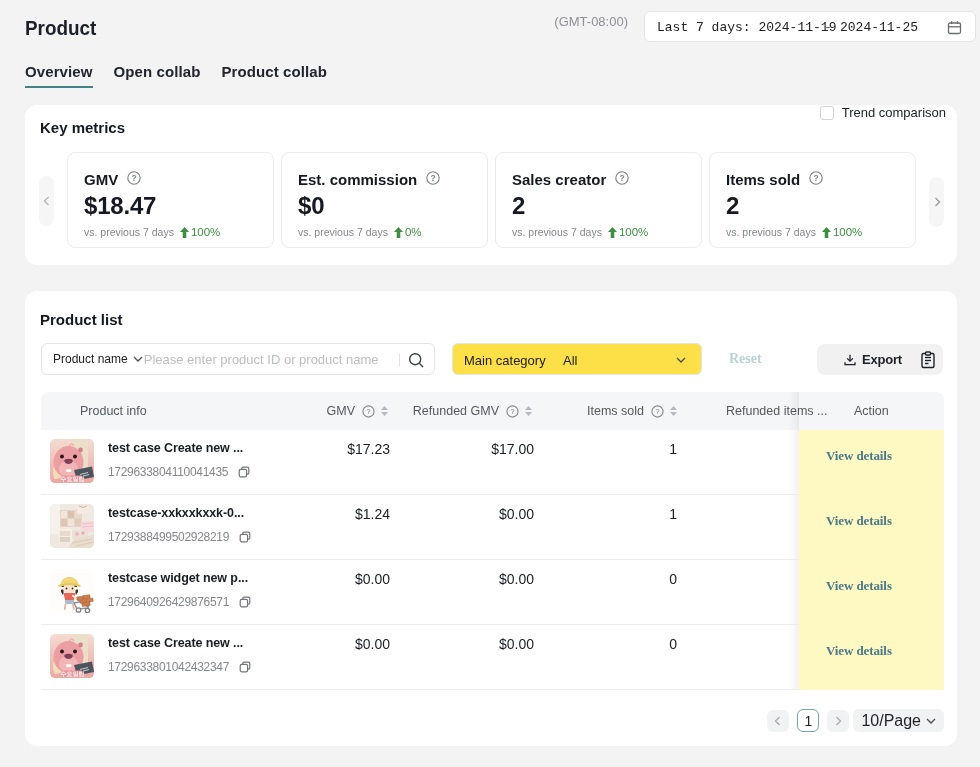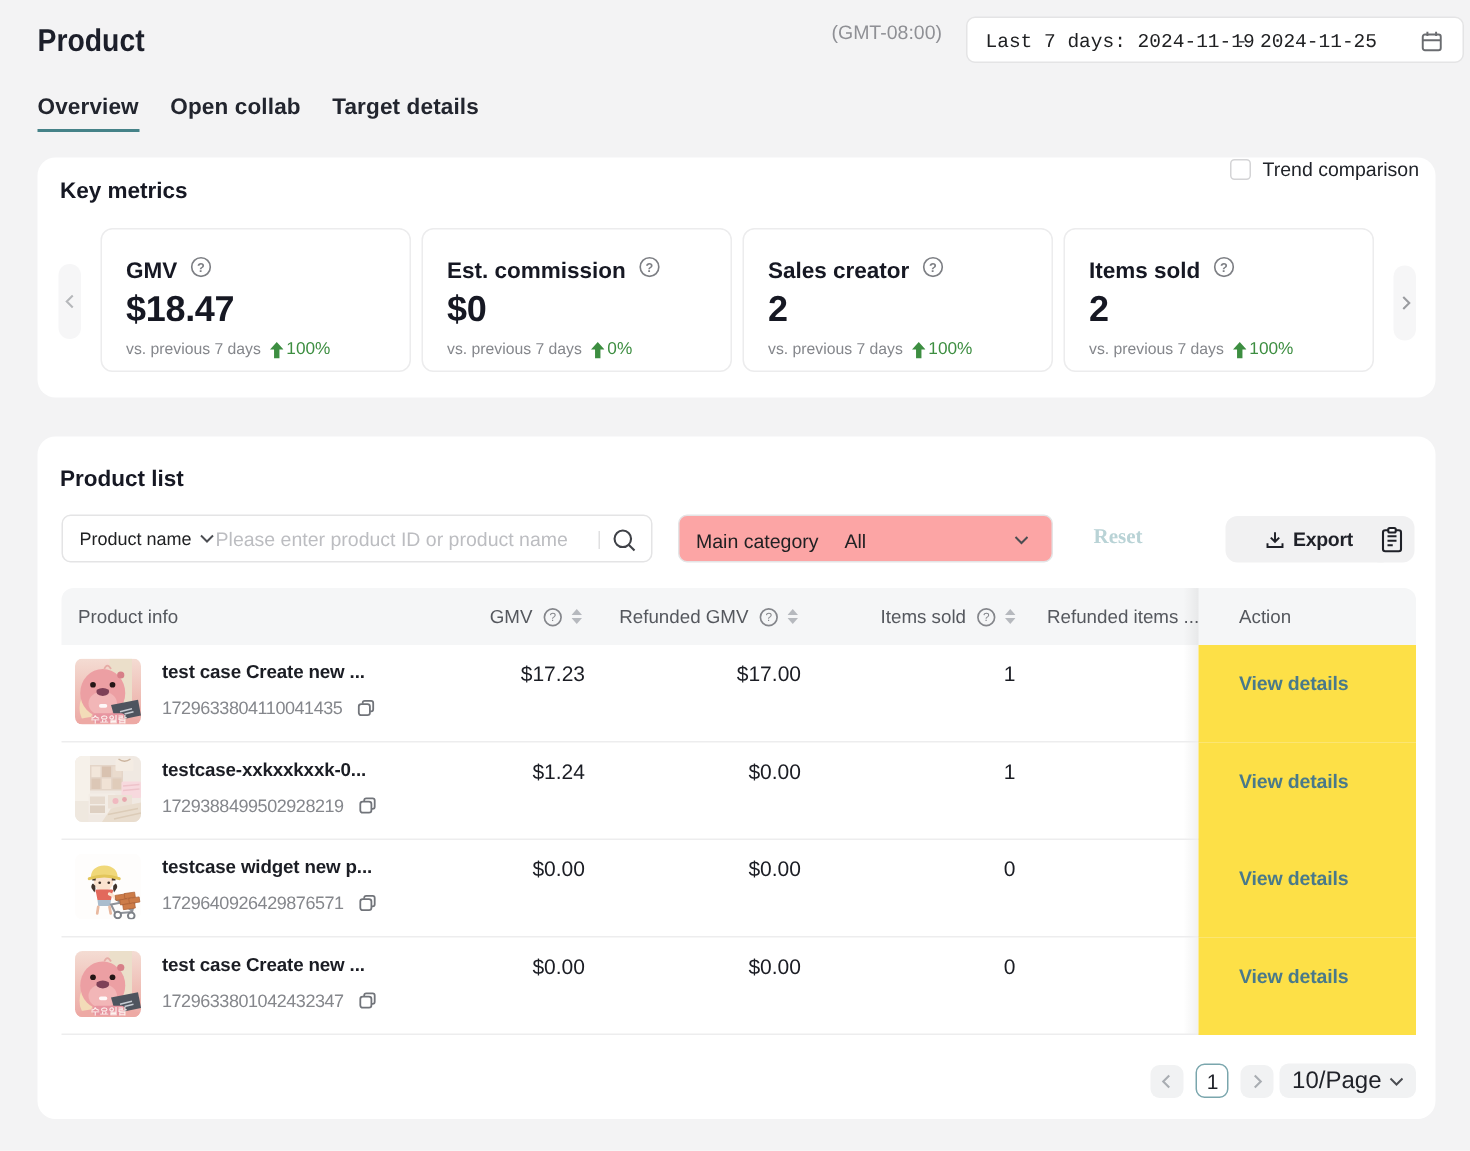--- a/index.html
+++ b/index.html
@@ -37,43 +37,43 @@
 .scrollbtn { position:absolute; width:15px; height:50px; background:#f6f6f7; border-radius:8px; display:flex; align-items:center; justify-content:center; }
 .sb-l { left:14px; top:71px; }
 .sb-r { right:13px; top:72px; }
 
 
 .pl { left:25px; top:291px; width:932px; height:455px; }
 .pl-title { position:absolute; left:15px; top:20px; font-size:15px; font-weight:700; }
 .searchbox { position:absolute; left:16px; top:52px; width:394px; height:32px; border:1px solid #e4e4e5; border-radius:6px; display:flex; align-items:center; background:#fff; white-space:nowrap; }
 .searchbox .lbl { font-size:12px; color:#202123; margin-left:11px; }
 .searchbox .ph { font-size:13px; color:#bcbdc1; }
-.catbox { position:absolute; left:427px; top:52px; width:250px; height:32px; border:1px solid #e4e4e5; border-radius:6px; background:#fca5a5; font-size:13px; white-space:nowrap;padding-left:16px; }
+.catbox { position:absolute; left:427px; top:52px; width:250px; height:32px; border:1px solid #e4e4e5; border-radius:6px; background:#fde047; font-size:13px; white-space:nowrap;padding-left:16px; }
 .catbox .lbl { position:absolute; left:11px; top:9px; color:#202123; }
 .catbox .val { position:absolute; left:110px; top:9px; color:#202123; }
 .reset { position:absolute; left:704px; top:60px; font-size:14px; font-weight:700; color:#b9d3d6;font-family:Liberation Serif, serif; }
 .btn { position:absolute; background:#f1f1f2; border-radius:8px; display:flex; align-items:center; justify-content:center; font-size:13px; font-weight:700; color:#1f2128; letter-spacing:-0.2px; }
 .export { left:792px; top:53px; width:112px; height:31px; }
 .clip { left:887px; top:53px; width:31px; height:31px; }
 
 
 .thead { position:absolute; left:16px; top:101px; width:903px; height:38px; background:#f5f6f7; border-radius:8px 8px 0 0; font-size:12.5px; color:#55585e; font-weight:500; overflow:hidden; }
-.thead .c { position:absolute; top:12px; white-space:nowrap; }
+.thead .c { position:absolute; top:12px; white-space:nowrap;margin-left:28px; }
 .thead .hg { display:flex; align-items:center; }
 .thead .hq { margin-left:7px; display:flex; }
 .thead .srt { margin-left:6px; display:flex; flex-direction:column; gap:2px; }
 .rows { position:absolute; left:16px; top:139px; width:903px; }
 .trow { position:relative; height:65px; border-bottom:1px solid #ededee; }
 .thumb { position:absolute; left:9px; top:9px; width:44px; height:44px; border-radius:5px; overflow:hidden; }
 .pname { position:absolute; left:67px; top:11px; font-size:12.5px; font-weight:700; color:#1b1d24; letter-spacing:-0.1px; }
 .pid { position:absolute; left:67px; top:35px; font-size:12px; letter-spacing:-0.3px; color:#85878c; display:flex; align-items:center; }
 .cpy { margin-left:10px; display:flex; }
 .num { position:absolute; top:11px; font-size:14px; color:#1b1d24; text-align:right; }
 .gmvc { right:554px; } .rgmvc { right:410px; } .isc { right:267px; }
-.pin { position:absolute; right:0; top:0; width:145px; height:65px; background:#fde047; }
+.pin { position:absolute; right:0; top:0; width:145px; height:65px; background:#fef9c3;font-family:Liberation Serif, serif; }
 .pin .vd { position:absolute; left:27px; top:18px; font-size:13px; font-weight:700; color:#49798a; letter-spacing:-0.1px; }
 
 
 .pag { position:absolute; right:13px; top:418px; display:flex; align-items:center; }
 .pbtn { width:22px; height:22px; border-radius:6px; background:#f1f2f3; display:flex; align-items:center; justify-content:center; }
 .pnum { width:22px; height:23px; border:1px solid #7aa6ad; border-radius:6px; background:#fff; display:flex; align-items:center; justify-content:center; font-size:14px; color:#1f2128; margin:0 8px; }
 .ppage { height:23px; border-radius:6px; background:#f1f2f3; display:flex; align-items:center; font-size:16px; color:#1f2128; padding:0 7px 0 8px; margin-left:4px; }
 </style>
 </head>
 <body>
@@ -89,21 +89,21 @@
         <rect x="1.5" y="3" width="12" height="10.5" rx="1.5"></rect>
         <line x1="1.5" y1="6.8" x2="13.5" y2="6.8"></line>
         <line x1="4.6" y1="1.2" x2="4.6" y2="4"></line>
         <line x1="10.4" y1="1.2" x2="10.4" y2="4"></line>
       </svg>
     </span>
   </div>
   <div class="tabs">
     <div class="tab active">Overview</div>
     <div class="tab">Open collab</div>
-    <div class="tab">Target details</div>
+    <div class="tab">Product collab</div>
   </div>
 
   <div class="card km">
     <div class="km-title">Key metrics</div>
     <div class="trend"><span class="cb"></span>Trend comparison</div>
     <div class="mrow">
       <div class="mcard">
         <div class="t">GMV<span class="qm"><svg width="14" height="14" viewBox="0 0 14 14">
                 <circle cx="7" cy="7" r="6.2" fill="none" stroke="#7d7f84" stroke-width="1.1"></circle>
                 <text x="7" y="10" font-size="8.5" text-anchor="middle" fill="#7d7f84" font-family="Liberation Sans">?</text>

